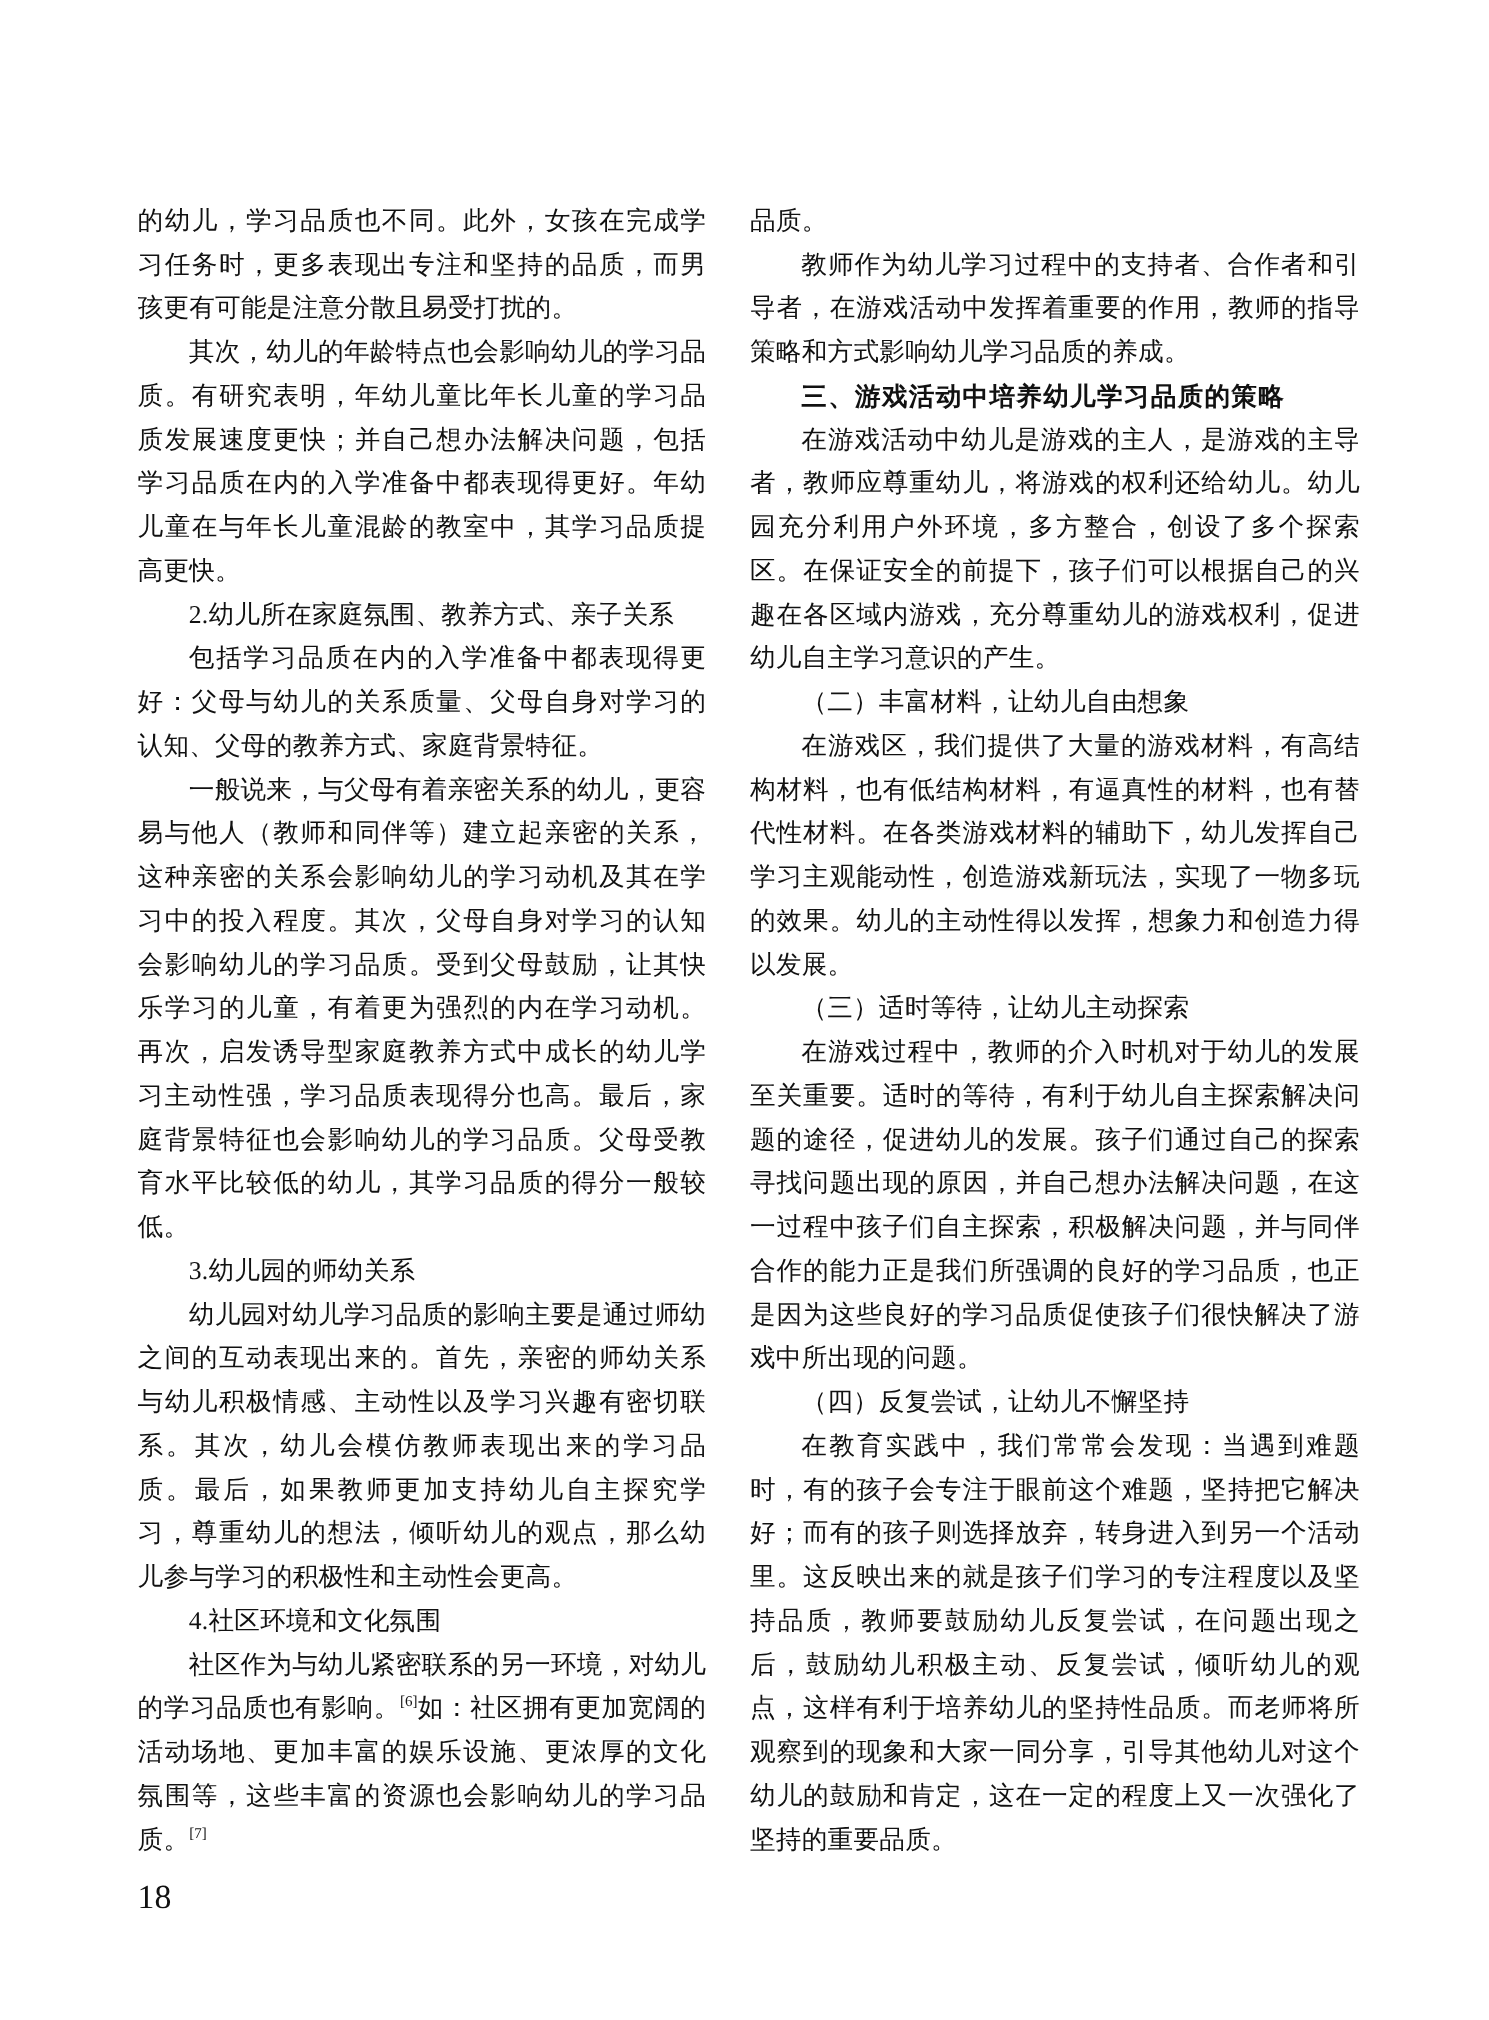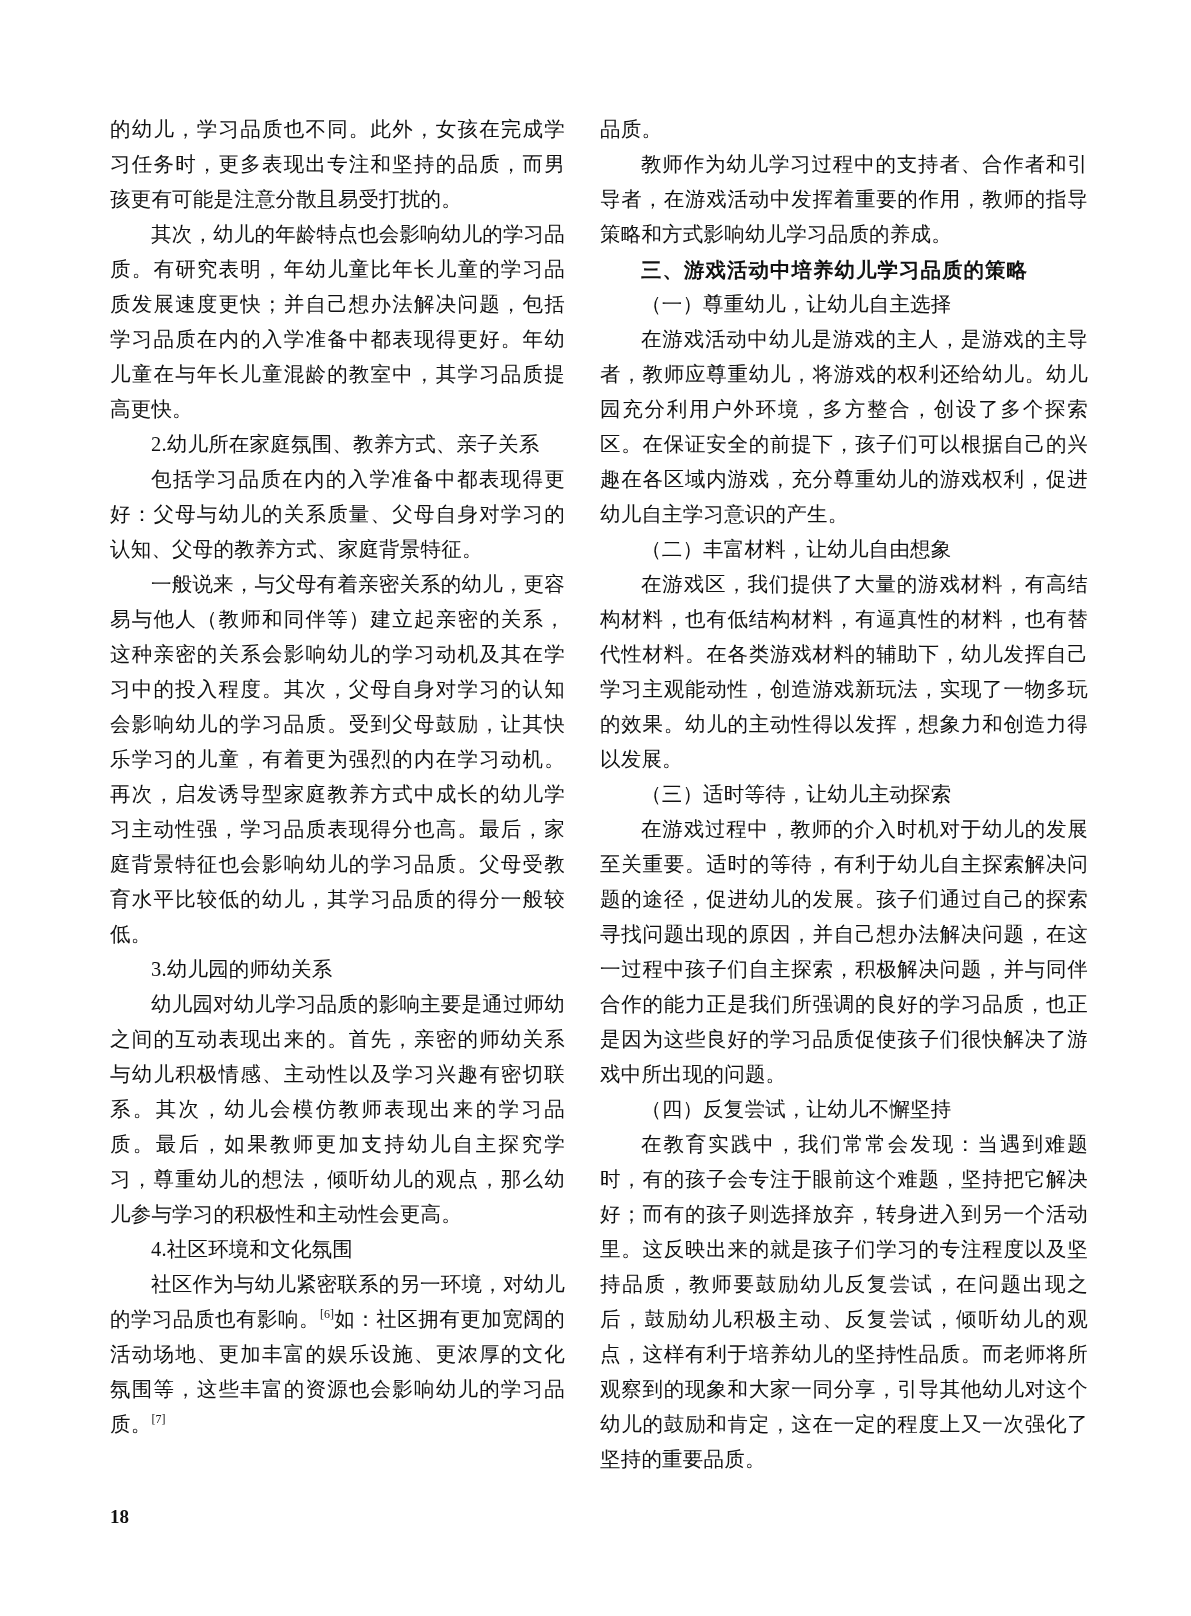--- a/index.html
+++ b/index.html
@@ -34,41 +34,40 @@
     text-justify: inter-ideograph;
     letter-spacing: 0.2px;
   }
   .col-left  { width: 455px; }
   .col-right { width: 488px; }
   .para {
     text-indent: 2em;
     margin: 0;
     padding: 0;
   }
-  .para.no-indent { text-indent: 0; }
+  .para.no-indent { text-indent: 0; margin-top: 48px; }
   .para.h2 {
     font-weight: 700;
     font-family: "Liberation Sans", "DejaVu Sans", sans-serif;
     letter-spacing: 1px;
   }
   .para.h3 { font-weight: 400; }
   sup.cite {
     font-size: 12px;
     line-height: 0;
     vertical-align: super;
     letter-spacing: 0;
   }
   .page-number {
     position: absolute;
     left: 110px;
     top: 1502px;
-    font-size: 19px;
+    font-size: 27px;
     line-height: 30px;
     color: #111111;
-    font-weight: bold;
   }
 </style>
 </head>
 <body>
 
 <div class="page">
   <div class="columns">
     <div class="col col-left">
         <div class="para body no-indent">的幼儿，学习品质也不同。此外，女孩在完成学习任务时，更多表现出专注和坚持的品质，而男孩更有可能是注意分散且易受打扰的。</div>
         <div class="para body">其次，幼儿的年龄特点也会影响幼儿的学习品质。有研究表明，年幼儿童比年长儿童的学习品质发展速度更快；并自己想办法解决问题，包括学习品质在内的入学准备中都表现得更好。年幼儿童在与年长儿童混龄的教室中，其学习品质提高更快。</div>
@@ -77,21 +76,20 @@
         <div class="para body">一般说来，与父母有着亲密关系的幼儿，更容易与他人（教师和同伴等）建立起亲密的关系，这种亲密的关系会影响幼儿的学习动机及其在学习中的投入程度。其次，父母自身对学习的认知会影响幼儿的学习品质。受到父母鼓励，让其快乐学习的儿童，有着更为强烈的内在学习动机。再次，启发诱导型家庭教养方式中成长的幼儿学习主动性强，学习品质表现得分也高。最后，家庭背景特征也会影响幼儿的学习品质。父母受教育水平比较低的幼儿，其学习品质的得分一般较低。</div>
         <div class="para h3">3.幼儿园的师幼关系</div>
         <div class="para body">幼儿园对幼儿学习品质的影响主要是通过师幼之间的互动表现出来的。首先，亲密的师幼关系与幼儿积极情感、主动性以及学习兴趣有密切联系。其次，幼儿会模仿教师表现出来的学习品质。最后，如果教师更加支持幼儿自主探究学习，尊重幼儿的想法，倾听幼儿的观点，那么幼儿参与学习的积极性和主动性会更高。</div>
         <div class="para h3">4.社区环境和文化氛围</div>
         <div class="para body">社区作为与幼儿紧密联系的另一环境，对幼儿的学习品质也有影响。<sup class="cite">[6]</sup>如：社区拥有更加宽阔的活动场地、更加丰富的娱乐设施、更浓厚的文化氛围等，这些丰富的资源也会影响幼儿的学习品质。<sup class="cite">[7]</sup></div>
       </div>
     <div class="col col-right">
         <div class="para body no-indent">品质。</div>
         <div class="para body">教师作为幼儿学习过程中的支持者、合作者和引导者，在游戏活动中发挥着重要的作用，教师的指导策略和方式影响幼儿学习品质的养成。</div>
         <div class="para h2">三、游戏活动中培养幼儿学习品质的策略</div>
-        <div class="para h3">（一）尊重幼儿，让幼儿自主选择</div>
         <div class="para body">在游戏活动中幼儿是游戏的主人，是游戏的主导者，教师应尊重幼儿，将游戏的权利还给幼儿。幼儿园充分利用户外环境，多方整合，创设了多个探索区。在保证安全的前提下，孩子们可以根据自己的兴趣在各区域内游戏，充分尊重幼儿的游戏权利，促进幼儿自主学习意识的产生。</div>
         <div class="para h3">（二）丰富材料，让幼儿自由想象</div>
         <div class="para body">在游戏区，我们提供了大量的游戏材料，有高结构材料，也有低结构材料，有逼真性的材料，也有替代性材料。在各类游戏材料的辅助下，幼儿发挥自己学习主观能动性，创造游戏新玩法，实现了一物多玩的效果。幼儿的主动性得以发挥，想象力和创造力得以发展。</div>
         <div class="para h3">（三）适时等待，让幼儿主动探索</div>
         <div class="para body">在游戏过程中，教师的介入时机对于幼儿的发展至关重要。适时的等待，有利于幼儿自主探索解决问题的途径，促进幼儿的发展。孩子们通过自己的探索寻找问题出现的原因，并自己想办法解决问题，在这一过程中孩子们自主探索，积极解决问题，并与同伴合作的能力正是我们所强调的良好的学习品质，也正是因为这些良好的学习品质促使孩子们很快解决了游戏中所出现的问题。</div>
         <div class="para h3">（四）反复尝试，让幼儿不懈坚持</div>
         <div class="para body">在教育实践中，我们常常会发现：当遇到难题时，有的孩子会专注于眼前这个难题，坚持把它解决好；而有的孩子则选择放弃，转身进入到另一个活动里。这反映出来的就是孩子们学习的专注程度以及坚持品质，教师要鼓励幼儿反复尝试，在问题出现之后，鼓励幼儿积极主动、反复尝试，倾听幼儿的观点，这样有利于培养幼儿的坚持性品质。而老师将所观察到的现象和大家一同分享，引导其他幼儿对这个幼儿的鼓励和肯定，这在一定的程度上又一次强化了坚持的重要品质。</div>
       </div>
   </div>
   <div class="page-number">18</div>

